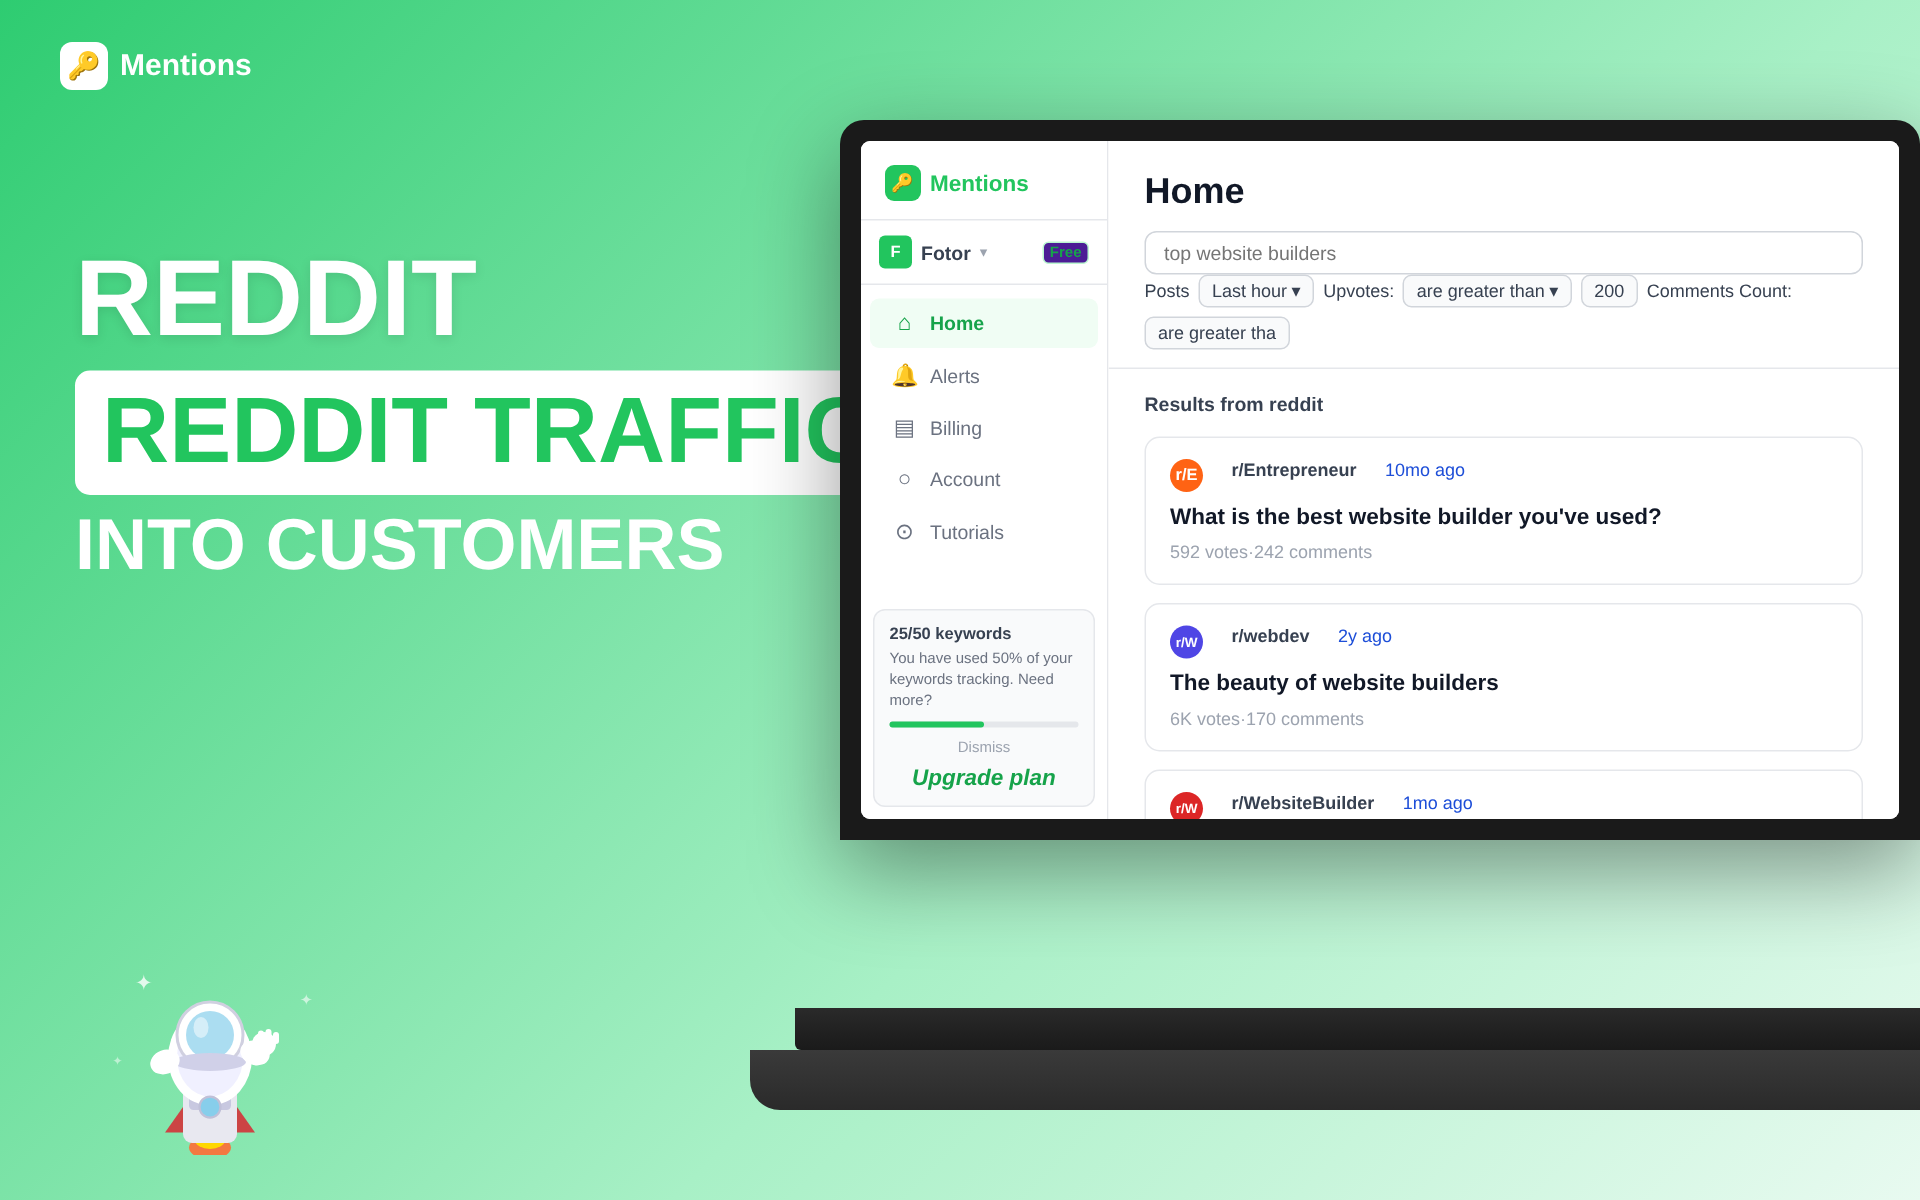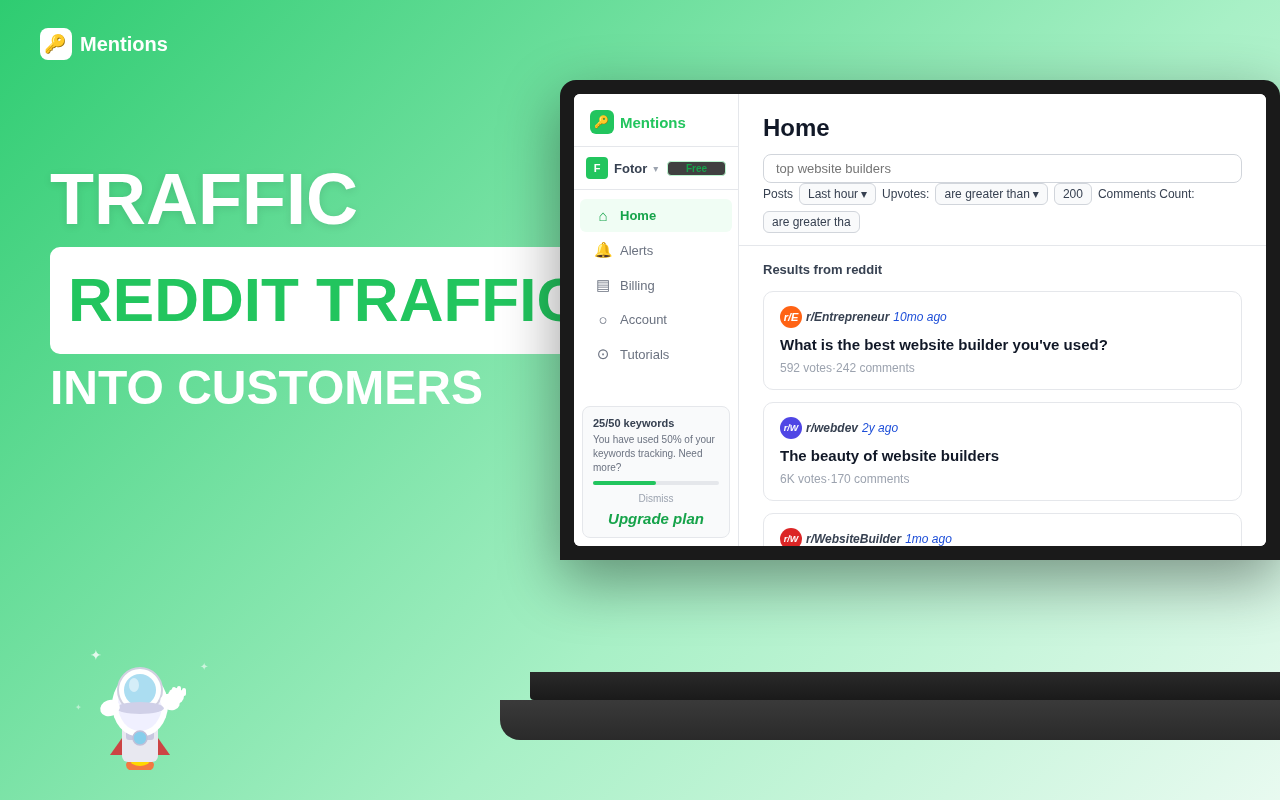--- a/index.html
+++ b/index.html
@@ -51,21 +51,21 @@
       font-weight: 800;
       line-height: 1.1;
       text-shadow: 0 2px 8px rgba(0,0,0,0.1);
     }
     .hero-reddit-traffic {
       display: inline-block;
       background: white;
       color: #22c55e;
       font-size: 62px;
       font-weight: 900;
-      padding: 16px 18px;
+      padding: 4px 18px;
       border-radius: 10px;
       margin: 8px 0;
       line-height: 1.2;
     }
     .hero-into {
       color: white;
       font-size: 48px;
       font-weight: 800;
       line-height: 1.1;
     }
@@ -194,25 +194,25 @@
       font-size: 13px;
       font-weight: 600;
       color: #374151;
     }
     .workspace-chevron {
       font-size: 10px;
       color: #9ca3af;
     }
     .workspace-badge {
       font-size: 10px;
-      background: #404040;
+      background: #4c1d95;
       color: #16a34a;
       border: 1px solid #bbf7d0;
       border-radius: 4px;
-      padding: 1px 18px;
+      padding: 1px 4px;
       font-weight: 600;
     }
     .sidebar-nav {
       padding: 8px 0;
       flex: 1;
     }
     .nav-item {
       display: flex;
       align-items: center;
       gap: 8px;
@@ -363,24 +363,22 @@
     }
     .post-card {
       border: 1px solid #e5e7eb;
       border-radius: 10px;
       padding: 14px 16px;
       margin-bottom: 12px;
       background: white;
     }
     .post-meta {
       display: flex;
-      align-items: center;
-      gap: 4px;
+      gap: 19px;
       margin-bottom: 6px;
-      font-style: italic;
     }
     .post-subreddit-icon {
       width: 22px;
       height: 22px;
       border-radius: 50%;
       display: flex;
       align-items: center;
       justify-content: center;
       font-size: 11px;
       font-weight: 700;
@@ -417,21 +415,21 @@
   </style>
 </head>
 <body>
 
 <div class="logo-area">
   <div class="logo-icon">🔑</div>
   <span class="logo-text">Mentions</span>
 </div>
 
 <div class="hero-text">
-  <div class="hero-convert">TRAFFIC</div>
+  <div class="hero-convert">REDDIT</div>
   <div>
     <span class="hero-reddit-traffic">REDDIT TRAFFIC</span>
   </div>
   <div class="hero-into">INTO CUSTOMERS</div>
 </div>
 
 <div class="astronaut">
   <svg viewBox="0 0 160 180" xmlns="http://www.w3.org/2000/svg" class="astronaut-svg">
 
     <ellipse cx="80" cy="175" rx="14" ry="8" fill="#ff6b35" opacity="0.9"></ellipse>

